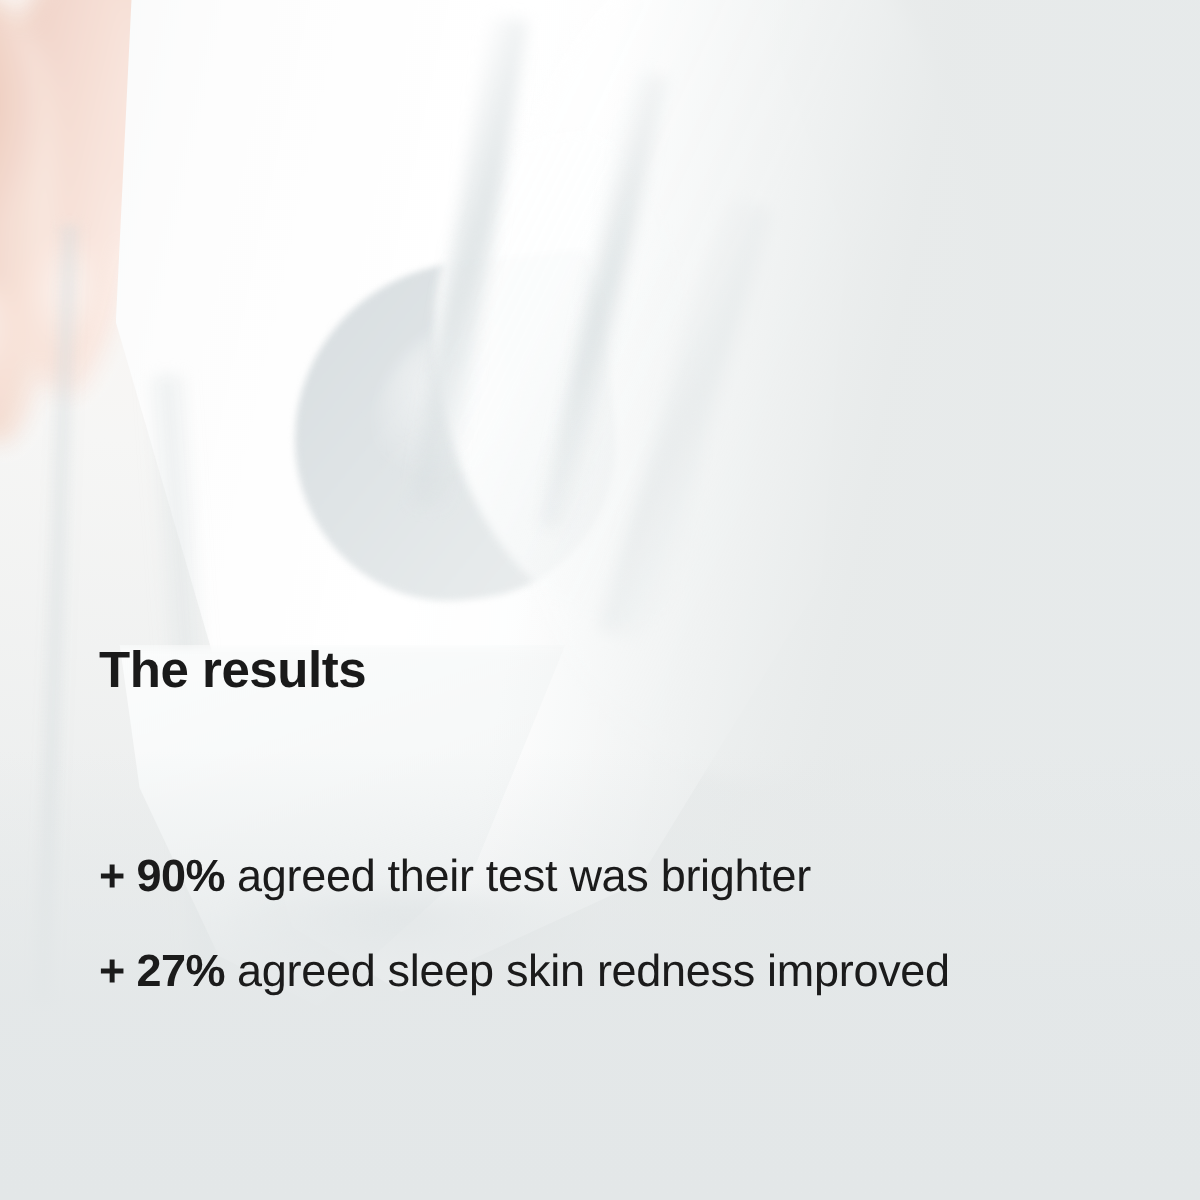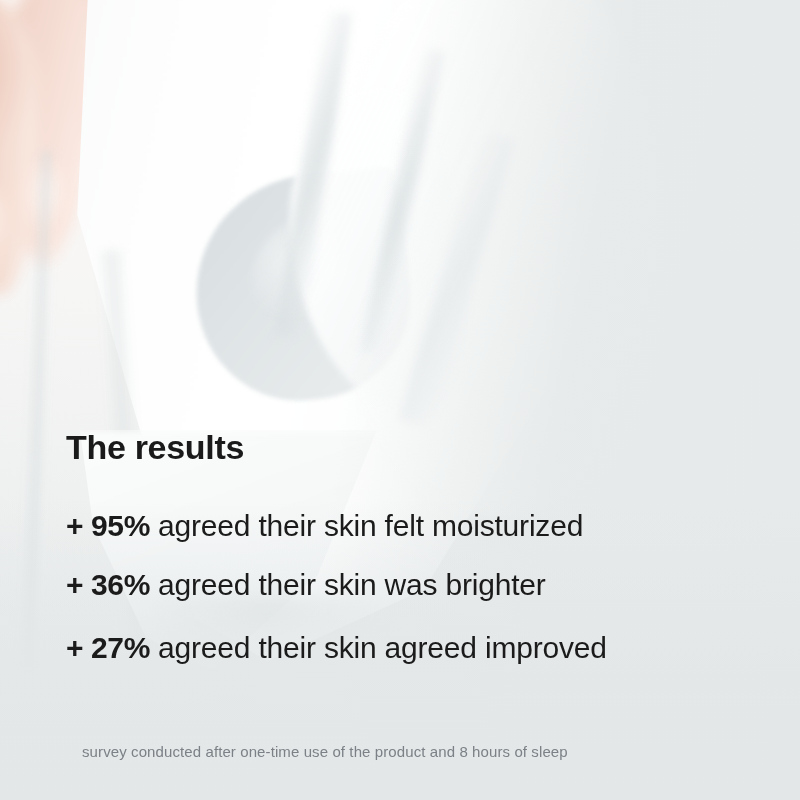--- a/index.html
+++ b/index.html
@@ -229,29 +229,25 @@
   <div class="sheet-shadow"></div>
   <div class="left-edge"></div>
 
   <div class="bg-tint-right"></div>
   <div class="bg-tint-bottom"></div>
 
   <div class="copy">
 
     <div class="headline">The results</div>
 
-    <div class="stat stat-1">
-      <span class="pct">+ </span><span class="pct">95%</span><span> agreed their skin felt moisturized</span>
+
+    <div class="stat stat-2">
+      <span class="pct">+ </span><span class="pct">90%</span><span> agreed their test was brighter</span>
     </div>
 
-    <div class="stat stat-2">
-      <span class="pct">+ </span><span class="pct">36%</span><span> agreed their skin was brighter</span>
+    <div class="stat stat-3">
+      <span class="pct">+ </span><span class="pct">27%</span><span> agreed sleep skin redness improved</span>
     </div>
 
-    <div class="stat stat-3">
-      <span class="pct">+ </span><span class="pct">27%</span><span> agreed their skin agreed improved</span>
-    </div>
-
-
-    <div class="footnote fn-2">survey conducted after one-time use of the product and 8 hours of sleep</div>
+
 
   </div>
 </div>
 
 </body></html>

